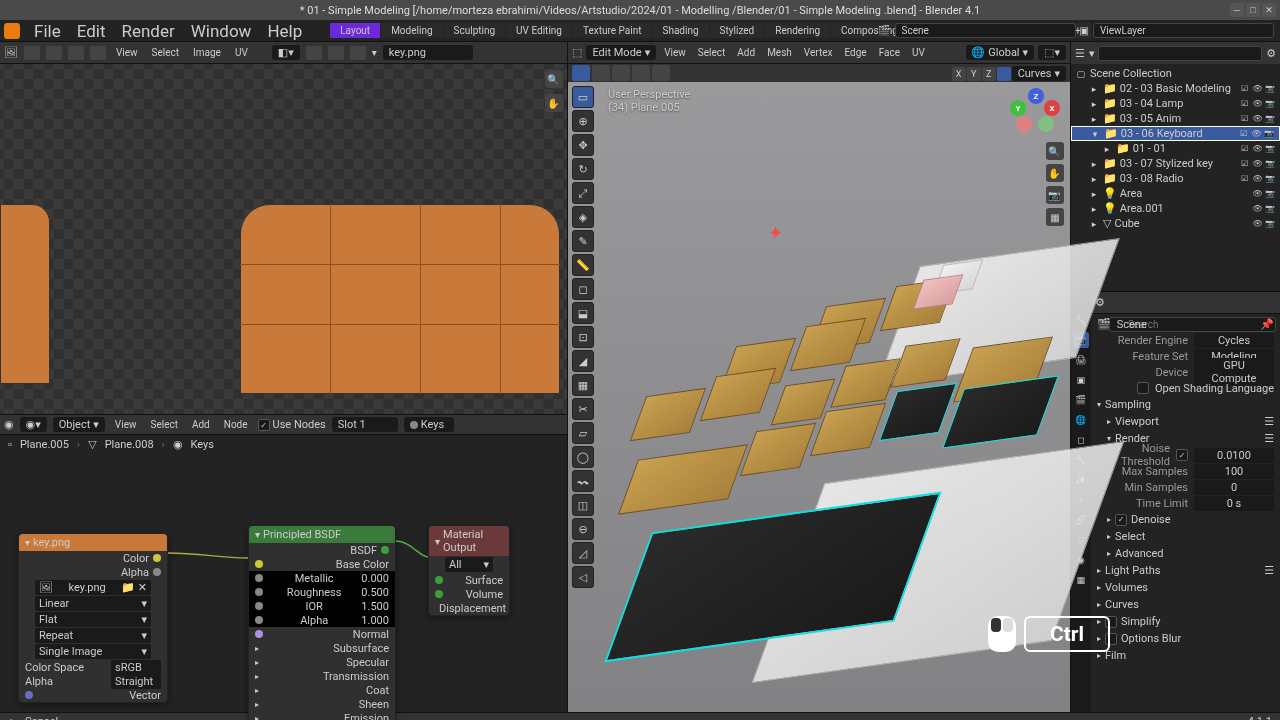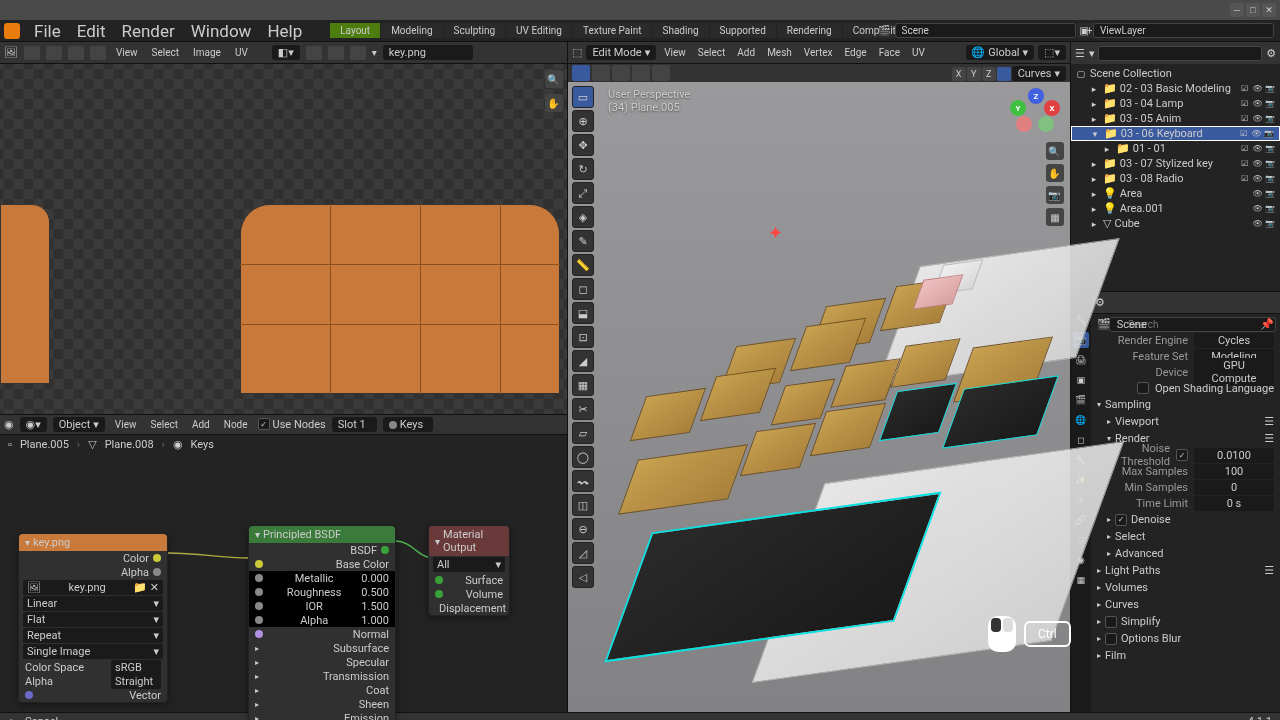--- a/index.html
+++ b/index.html
@@ -6,21 +6,21 @@
 body{background:#232323;width:1280px;height:720px;overflow:hidden;position:relative}
 .titlebar{height:20px;background:#4a4a4a;display:flex;align-items:center;justify-content:center;position:relative}
 .titlebar-title{color:#ddd;font-size:11px}
 .window-controls{position:absolute;right:4px;display:flex;gap:2px}
 .window-btn{width:14px;height:14px;background:#555;border-radius:2px;display:flex;align-items:center;justify-content:center;font-size:9px}
 .menubar{height:22px;background:#232323;display:flex;align-items:center;padding:0 4px;border-bottom:1px solid #111}
 .app-icon{width:16px;height:16px;background:#e87d0d;border-radius:3px;margin-right:6px}
 .menu-item{padding:2px 8px;font-size:17px;cursor:pointer}
 .tabs-section{margin-left:20px;display:flex;gap:1px}
 .workspace-tab{padding:2px 10px;font-size:10px;background:#2a2a2a;cursor:pointer}
-.workspace-tab.active{background:#4d7c0f}
+.workspace-tab.active{background:#6d28d9}
 .scene-info{position:absolute;right:6px;display:flex;align-items:center;gap:4px}
 .scene-input{background:#1a1a1a;border:1px solid #444;padding:1px 40px 1px 6px;font-size:10px;border-radius:3px}
 .main-area{display:flex;height:670px}
 .left-col{width:568px;display:flex;flex-direction:column}
 .uv-area{height:372px;background:#333;position:relative;border-right:1px solid #111}
 .uv-header{height:22px;background:#333;border-bottom:1px solid #111;display:flex;align-items:center;padding:0 4px;gap:6px}
 .header-item{font-size:10px;padding:1px 4px}
 .dropdown{background:#1a1a1a;border-radius:3px;padding:1px 6px;display:flex;align-items:center;gap:3px}
 .uv-canvas{position:absolute;top:22px;left:0;right:0;bottom:0;background:repeating-conic-gradient(#3a3a3a 0% 25%,#303030 0% 50%) 50%/20px 20px}
 .uv-shape{position:absolute;background:#c97a3a;border:1px solid #333}
@@ -31,42 +31,42 @@
 .shader-path{height:18px;background:#232323;display:flex;align-items:center;padding:0 8px;gap:8px;font-size:10px}
 .breadcrumb-sep{color:#666}
 .shader-canvas{position:absolute;top:38px;left:0;right:0;bottom:0}
 .node{position:absolute;background:#303030;border:1px solid #222;border-radius:4px;box-shadow:0 2px 6px rgba(0,0,0,0.4)}
 .node-header{padding:2px 6px;font-size:10px;border-radius:4px 4px 0 0;display:flex;align-items:center;gap:3px}
 .node-header.orange{background:#c97a3a}
 .node-header.green{background:#3a7a3a}
 .node-header.maroon{background:#6a3a3a}
 .node-row{padding:1px 6px;font-size:10px;display:flex;justify-content:space-between;align-items:center;height:14px}
 .node-row.sel{background:#000000}
-.node-dropdown{background:#1a1a1a;border-radius:2px;padding:1px 4px;font-size:9px;margin:1px 4px;display:flex;justify-content:space-between}
+.node-dropdown{background:#1a1a1a;border-radius:2px;padding:1px 4px;font-size:9px;margin:1px 16px;display:flex;justify-content:space-between}
 .socket{width:8px;height:8px;border-radius:50%;position:absolute}
 .socket.yellow{background:#c9c93a}
 .socket.grey{background:#888}
 .socket.green-s{background:#3aa03a}
 .center-col{width:502px;position:relative;background:#8a8a8c}
 .viewport-header{height:22px;background:#333;display:flex;align-items:center;padding:0 4px;gap:4px;position:relative;border-bottom:1px solid #111}
 .mode-icons{height:18px;background:#333;display:flex;align-items:center;padding:2px 4px;gap:2px}
 .mode-btn{width:18px;height:16px;background:#444;border-radius:2px}
 .mode-btn.active{background:#3a5aa0}
 .viewport-canvas{position:absolute;top:40px;left:0;right:0;bottom:0;background:linear-gradient(180deg,#9a9a9c 0%,#828284 100%)}
 .viewport-info{position:absolute;top:6px;left:40px;font-size:10px;color:#ddd;text-shadow:0 1px 2px rgba(0,0,0,0.5)}
 .toolbar-left{position:absolute;left:4px;top:4px;display:flex;flex-direction:column;gap:2px}
 .tool-btn{width:22px;height:22px;background:#333;border-radius:3px;display:flex;align-items:center;justify-content:center;border:1px solid #222}
 .tool-btn.active{background:#3a5aa0}
 .gizmo{position:absolute;right:10px;top:6px;width:50px;height:50px}
 .gizmo-axis{position:absolute;width:16px;height:16px;border-radius:50%;font-size:8px;display:flex;align-items:center;justify-content:center;font-weight:bold}
 .viewport-right-icons{position:absolute;right:6px;top:60px;display:flex;flex-direction:column;gap:4px}
 .key-indicator{position:absolute;bottom:60px;left:420px;display:flex;gap:8px;align-items:center}
 .mouse-ind{width:28px;height:36px;background:#fff;border-radius:10px;position:relative}
 .mouse-btn{position:absolute;width:10px;height:14px;background:#333;border-radius:4px}
-.ctrl-key{border:2px solid #fff;border-radius:6px;padding:4px 12px;color:#fff;font-size:12px;font-weight:400}
+.ctrl-key{border:2px solid #fff;border-radius:6px;padding:4px 24px;color:#fff;font-size:21px;font-weight:700}
 .right-col{width:210px;display:flex;flex-direction:column;background:#232323;border-left:1px solid #111}
 .outliner{height:250px;border-bottom:1px solid #111}
 .outliner-header{height:22px;background:#333;display:flex;align-items:center;padding:0 4px;gap:4px}
 .search-field{flex:1;background:#1a1a1a;border:1px solid #444;border-radius:3px;padding:1px 4px;font-size:10px}
 .outliner-tree{padding:2px 0;font-size:10px}
 .tree-row{display:flex;align-items:center;padding:1px 4px;height:15px;gap:3px}
 .tree-row.active{background:#3a5aa0;border:1px solid #fff}
 .tree-indent{width:10px}
 .tree-icon{width:12px;height:12px;display:flex;align-items:center;justify-content:center;font-size:9px}
 .tree-icons-right{margin-left:auto;display:flex;gap:2px}
@@ -90,20 +90,21 @@
 .keycap{position:absolute;background:linear-gradient(145deg,#c8a050,#a8803a);border:1px solid #705020;transform:skew(-20deg,-8deg)}
 .keycap.dark{background:linear-gradient(145deg,#2a2a2a,#1a1a1a);border:1px solid #0ae0e0}
 .keycap.white{background:linear-gradient(145deg,#f0f0f0,#d8d8d8);border:1px solid #bbb}
 .keycap.pink{background:linear-gradient(145deg,#f0c0c0,#d8a0a0);border:1px solid #c08080}
 .cursor-3d{position:absolute;width:20px;height:20px}
 </style>
 </head>
 <body>
 
 <div class="titlebar">
+  <span class="titlebar-title">* 01 - Simple Modeling  [/home/morteza ebrahimi/Videos/Artstudio/2024/01 - Modelling /Blender/01 - Simple Modeling .blend] - Blender 4.1</span>
   <div class="window-controls">
     <div class="window-btn">─</div>
     <div class="window-btn">□</div>
     <div class="window-btn">✕</div>
   </div>
 </div>
 
 <div class="menubar">
   <div class="app-icon"></div>
   <span class="menu-item">File</span>
@@ -111,21 +112,21 @@
   <span class="menu-item">Render</span>
   <span class="menu-item">Window</span>
   <span class="menu-item">Help</span>
   <div class="tabs-section">
     <span class="workspace-tab active">Layout</span>
     <span class="workspace-tab">Modeling</span>
     <span class="workspace-tab">Sculpting</span>
     <span class="workspace-tab">UV Editing</span>
     <span class="workspace-tab">Texture Paint</span>
     <span class="workspace-tab">Shading</span>
-    <span class="workspace-tab">Supported</span>
+    <span class="workspace-tab">Stylized</span>
     <span class="workspace-tab">Rendering</span>
     <span class="workspace-tab">Compositing</span>
     <span class="workspace-tab">Geometry Nodes</span>
     <span class="workspace-tab">Scripting</span>
     <span class="workspace-tab">+</span>
   </div>
   <div class="scene-info">
     <span style="font-size:10px">🎬</span>
     <input class="scene-input" value="Scene" style="">
     <span style="font-size:10px">▣</span>
@@ -174,25 +175,25 @@
     </div>
     <div class="shader-area">
       <div class="shader-header">
         <span style="font-size:11px">◉</span>
         <div class="dropdown">◉▾</div>
         <div class="dropdown"><span>Object</span> ▾</div>
         <span class="header-item">View</span>
         <span class="header-item">Select</span>
         <span class="header-item">Add</span>
         <span class="header-item">Node</span>
-        <label style="display:flex;align-items:flex-start;gap:3px">
+        <label style="display:flex;align-items:flex-end;gap:3px">
           <span class="checkbox checked"></span>
           <span>Use Nodes</span>
         </label>
-        <div class="dropdown" style="width:45px">
+        <div class="dropdown" style="width:66px">
             <span>Slot 1</span>
           </div>
         <div class="dropdown" style="width:50px">
           <span style="width:8px;height:8px;background:#888;border-radius:50%"></span>
           <span>Keys</span>
         </div>
       </div>
       <div class="shader-path">
         <span>▫</span>
         <span>Plane.005</span>

